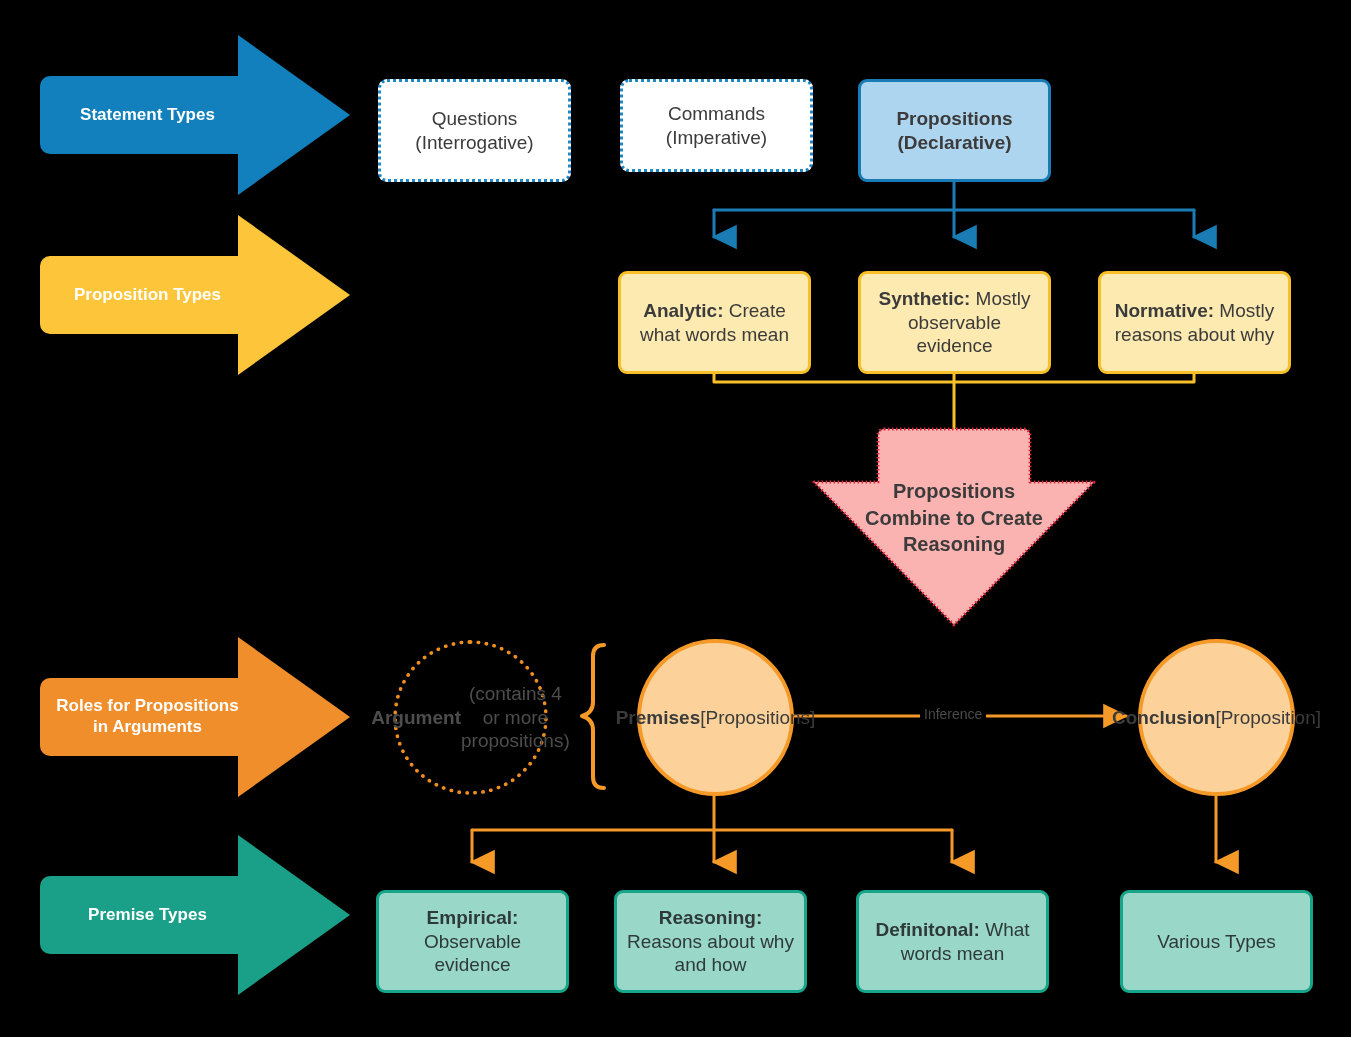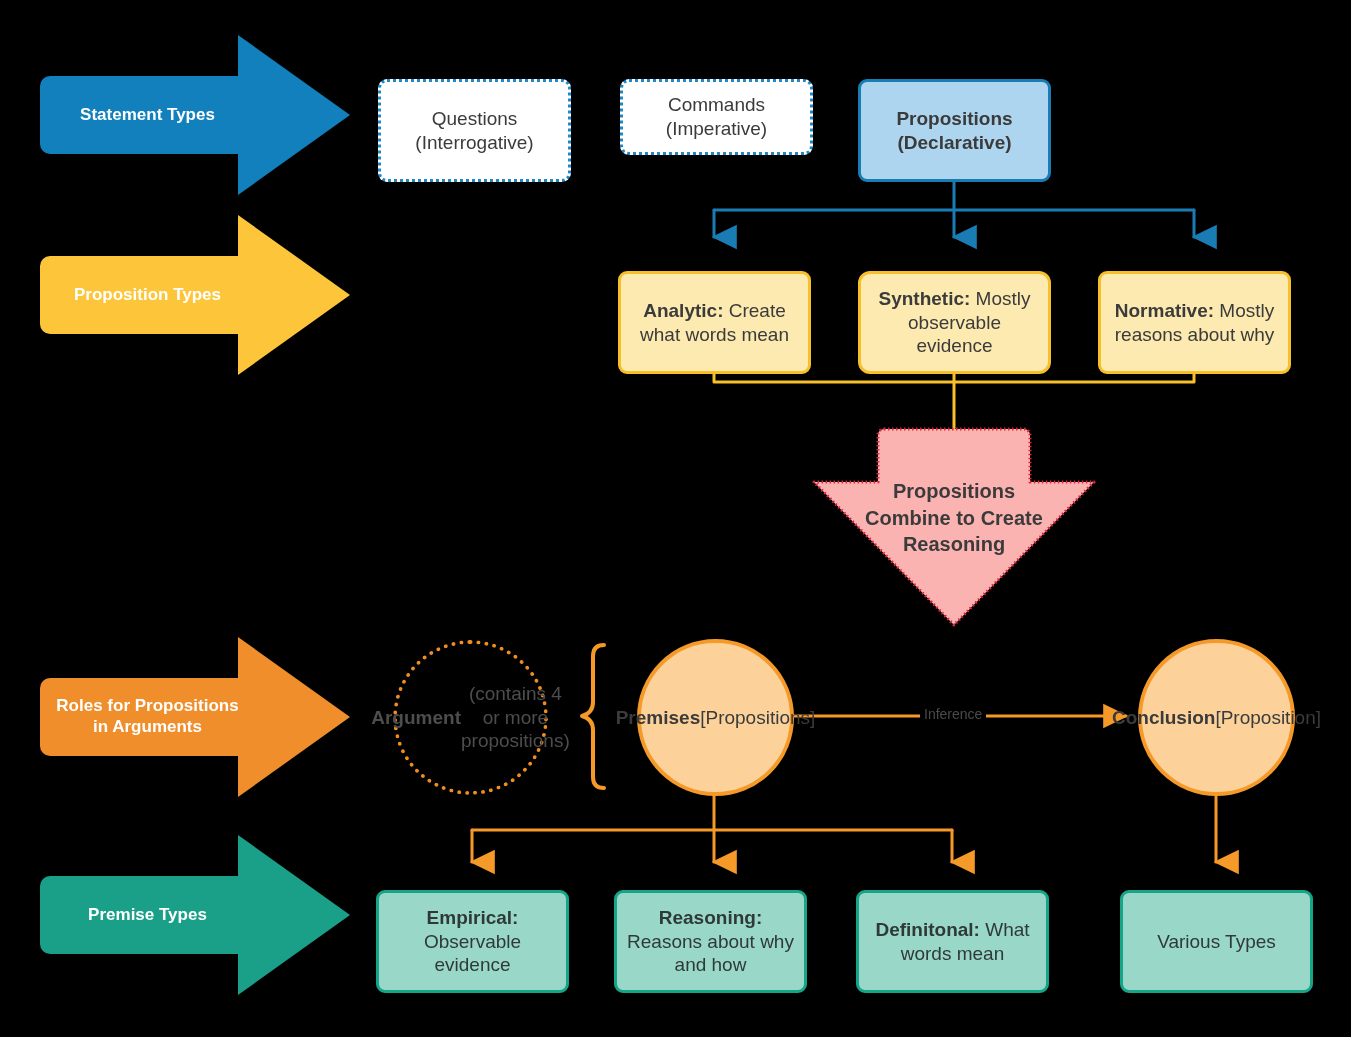--- a/index.html
+++ b/index.html
@@ -116,42 +116,42 @@
     <div class="txt">Premise Types</div>
   </div>
 
   <div class="node dotted-blue" style="left:378px;top:55px;width:193px;height:103px;">
     <div>
       <div>Questions</div>
       <div>(Interrogative)</div>
     </div>
   </div>
 
-  <div class="node dotted-blue" style="left:620px;top:55px;width:193px;height:76px;">
+  <div class="node dotted-blue" style="left:620px;top:55px;width:193px;height:93px;">
     <div>
       <div>Commands</div>
       <div>(Imperative)</div>
     </div>
   </div>
 
   <div class="node prop-blue" style="left:858px;top:55px;width:193px;height:103px;">
     <div>
       <div>Propositions</div>
       <div>(Declarative)</div>
     </div>
   </div>
 
   <div class="node yellow" style="left:618px;top:247px;width:193px;height:103px;">
     <div>
       <b>Analytic: </b>
       <span>Create what words mean</span>
     </div>
   </div>
 
-  <div class="node yellow" style="left:858px;top:247px;width:193px;height:103px;border-radius:12px;">
+  <div class="node yellow" style="left:858px;top:247px;width:193px;height:103px;">
     <div>
       <b>Synthetic: </b>
       <span>Mostly observable evidence</span>
     </div>
   </div>
 
   <div class="node yellow" style="left:1098px;top:247px;width:193px;height:103px;">
     <div>
       <b>Normative: </b>
       <span>Mostly reasons about why</span>

